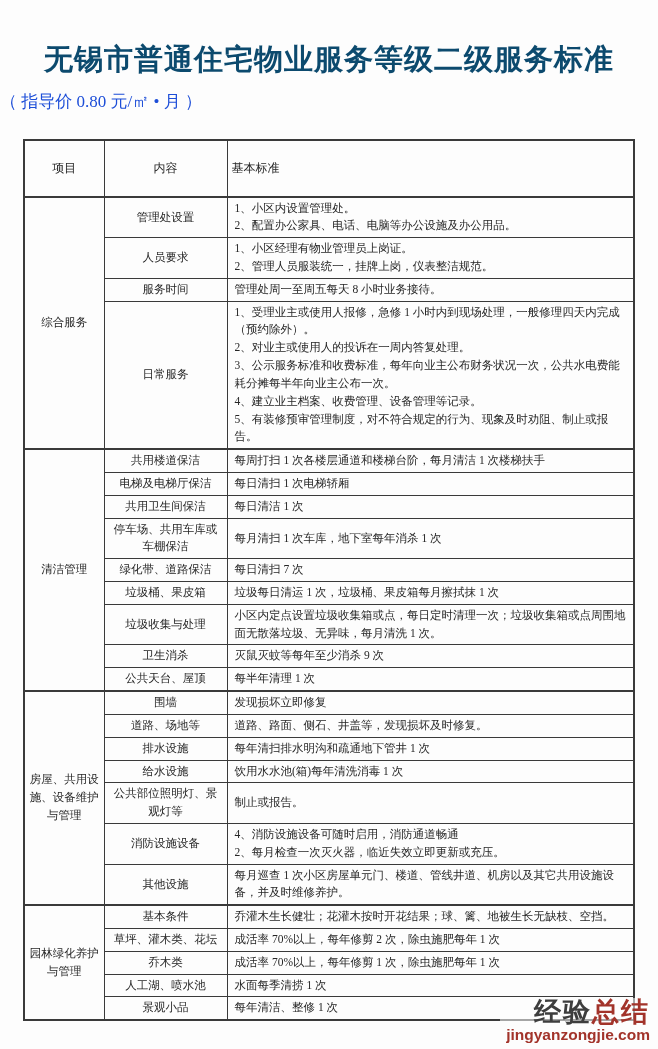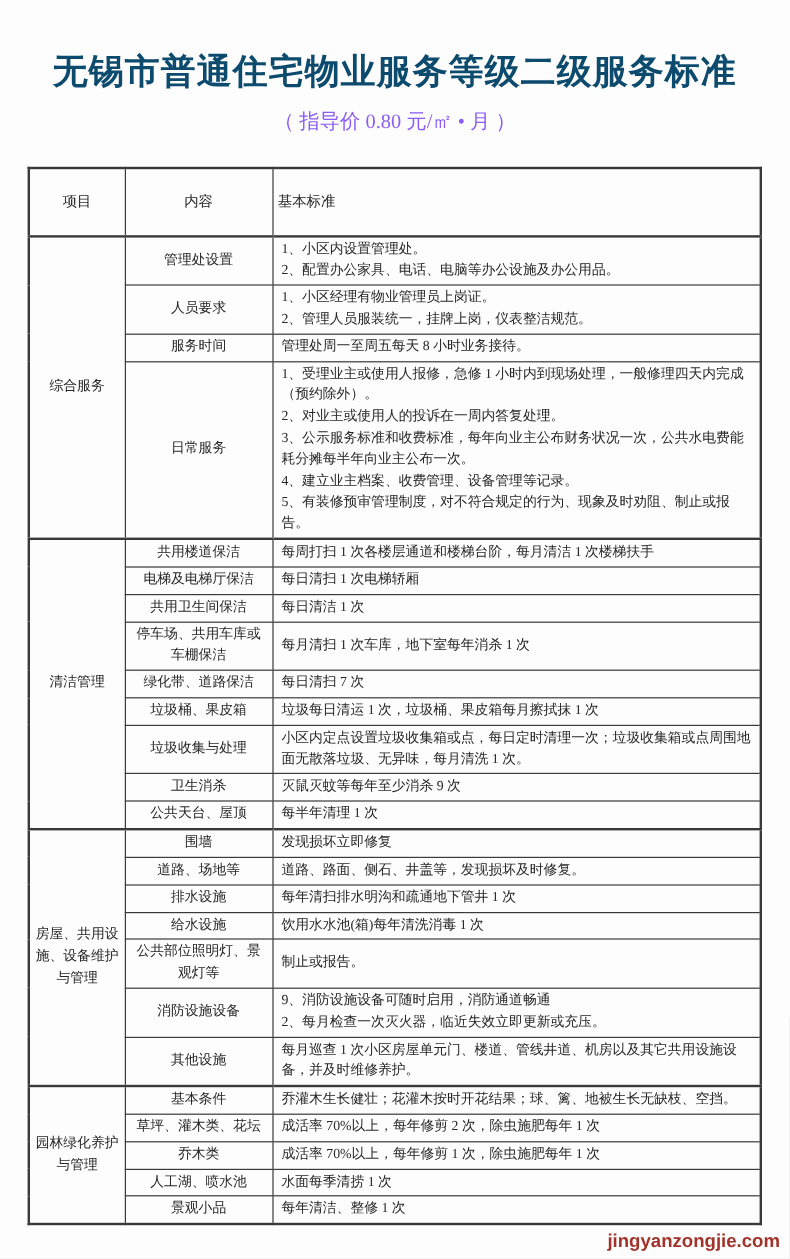--- a/index.html
+++ b/index.html
@@ -21,23 +21,22 @@
   .title{
     margin:40px 10px 0;
     text-align:center;
     font-size:29px;
     font-weight:bold;
     letter-spacing:1px;
     color:#0c4a6e;
   }
   .subtitle{
     margin-top:10px;
-    text-align:center;
     font-size:17px;
-    color:#8b5cf6;
+    color:#1d4ed8;
   }
   table.std-table{
     width:612px;
     margin:26px auto 0;
     border-collapse:collapse;
     table-layout:fixed;
     border:2px solid var(--border);
     font-size:11.5px;
   }
   table.std-table td, table.std-table th{
@@ -182,21 +181,21 @@
         <tr>
           <td class="col-content">给水设施</td>
           <td class="col-standard">饮用水水池(箱)每年清洗消毒 1 次</td>
         </tr>
         <tr>
           <td class="col-content">公共部位照明灯、景观灯等</td>
           <td class="col-standard">制止或报告。</td>
         </tr>
         <tr>
           <td class="col-content">消防设施设备</td>
-          <td class="col-standard">9、消防设施设备可随时启用，消防通道畅通
+          <td class="col-standard">4、消防设施设备可随时启用，消防通道畅通
 2、每月检查一次灭火器，临近失效立即更新或充压。</td>
         </tr>
         <tr>
           <td class="col-content">其他设施</td>
           <td class="col-standard">每月巡查 1 次小区房屋单元门、楼道、管线井道、机房以及其它共用设施设备，并及时维修养护。</td>
         </tr>
         <tr class="section-start">
           <td rowspan="5" class="col-project">园林绿化养护与管理</td>
           <td class="col-content">基本条件</td>
           <td class="col-standard">乔灌木生长健壮；花灌木按时开花结果；球、篱、地被生长无缺枝、空挡。</td>
@@ -231,16 +230,17 @@
           <td rowspan="5" class="col-project">安全防范</td>
           <td class="col-content">人员要求</td>
           <td class="col-standard">1、专职保安人员，身体健康，工作认真负责。
 2、对小区日常护卫事项做出正确反应，能正确使用消防器材。
 3、上岗时佩带统一标志，穿戴统一制服。</td>
         </tr>
       </tbody>
   </table>
 
   <div class="watermark">
+    <div class="wm-cn"><span class="wm-black">经验</span><span class="wm-red">总结</span></div>
     <div class="wm-url">jingyanzongjie.com</div>
   </div>
 
 </div>
 
 </body></html>

